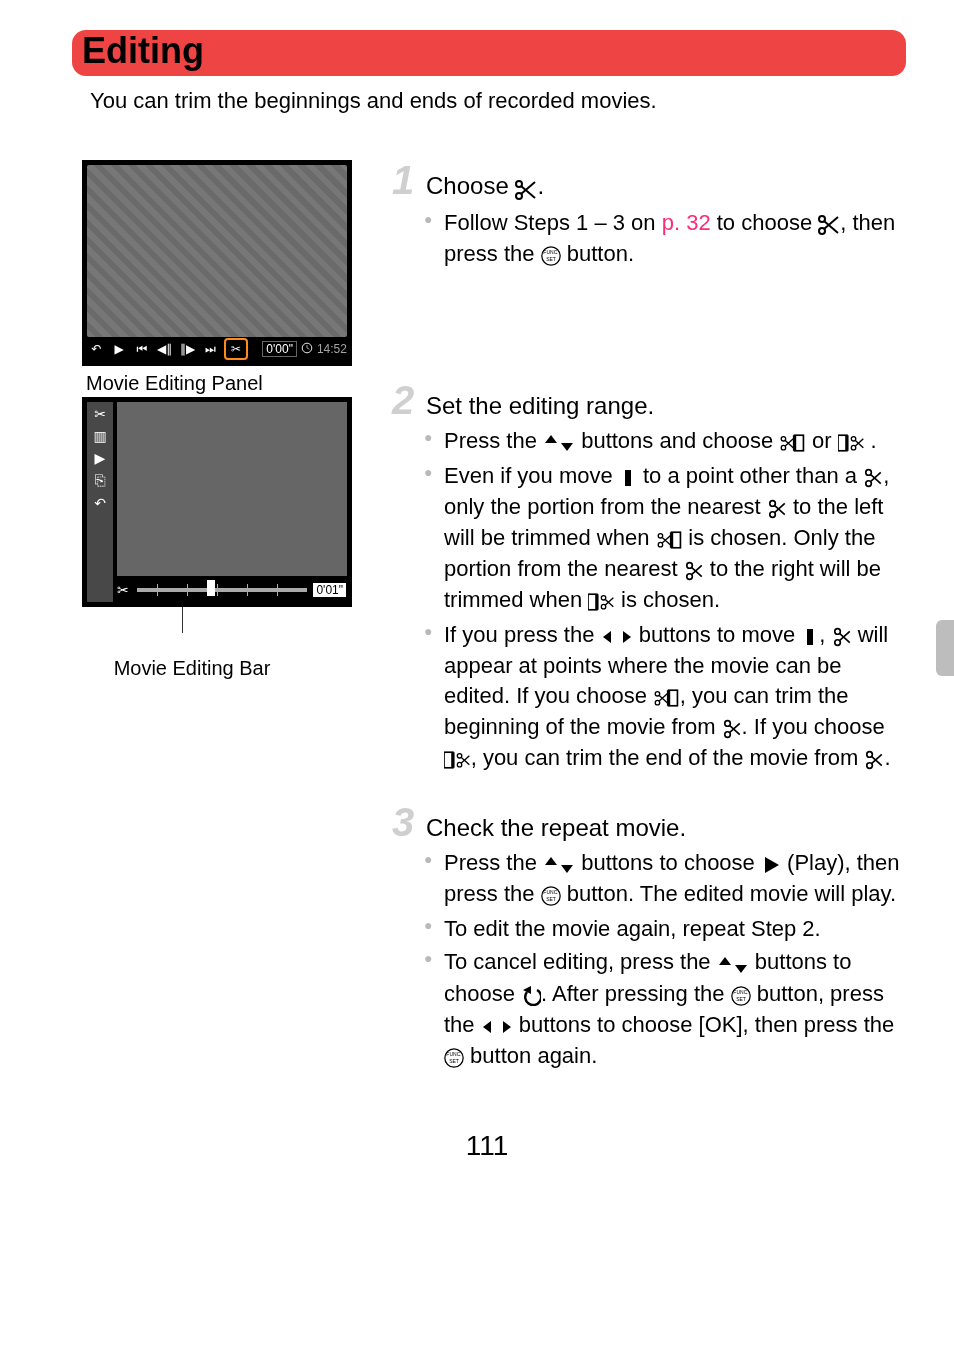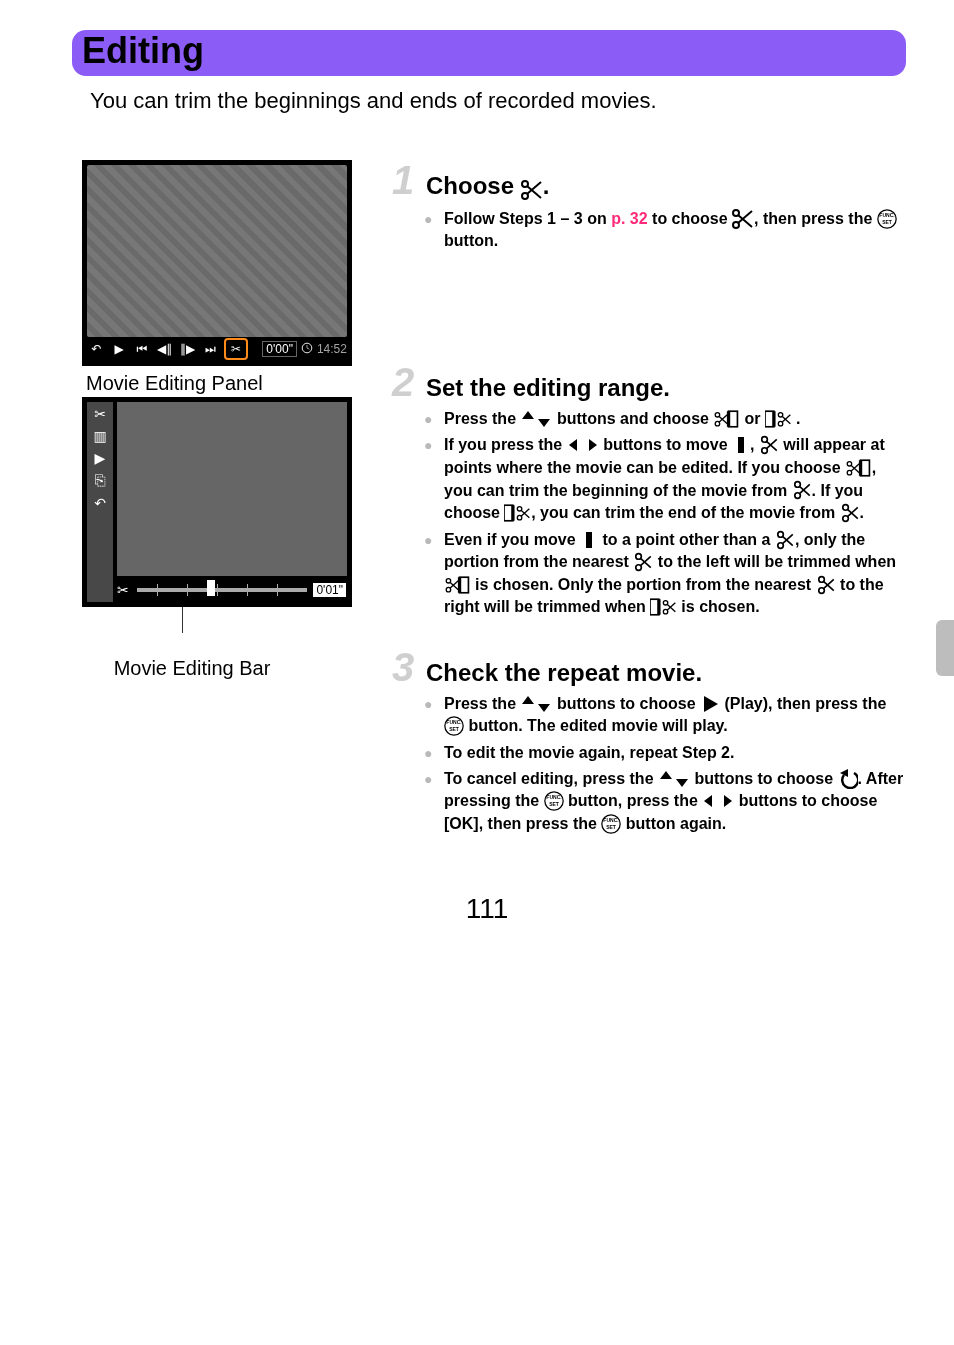--- a/index.html
+++ b/index.html
@@ -9,21 +9,21 @@
     background: #fff;
     color: #000;
     width: 954px;
   }
   .page-wrap {
     padding: 30px 48px 20px 72px;
     position: relative;
   }
   .title-bar {
     border-radius: 14px;
-    background: #8b5cf6;
+    background: #ef4444;
     padding: 0 20px 4px 10px;
     margin-bottom: 12px;
   }
   .title-bar h1 {
     font-size: 36px;
     font-weight: 900;
     margin: 0;
     padding: 0;
   }
   .intro {
@@ -140,35 +140,34 @@
     font-size: 40px;
     font-weight: 800;
     font-style: italic;
     color: #cfcfcf;
     line-height: 1;
     display:inline-block;
     width: 28px;
   }
   .step-title {
     font-size: 24px;
-    font-weight: 700;
+    font-weight: 400;
     margin-top: 7px;
   }
   ul.bullets {
     list-style: none;
     padding: 0 0 0 32px;
     margin: 0;
   }
   ul.bullets > li {
     position: relative;
-    font-size: 16px;
+    font-size: 22px;
     line-height: 1.35;
     margin-bottom: 4px;
     padding-left: 20px;
-    font-weight: bold;
   }
   ul.bullets > li.dot-bullet::before {
     content: "●";
     color: #b9b9b9;
     position: absolute;
     left: 0;
     top: 2px;
     font-size: 14px;
   }
   ul.bullets > li.tri-bullet::before {
@@ -344,48 +343,48 @@
             <span class="step-title">Set the editing range.</span>
           </div>
           <ul class="bullets">
             <li class="dot-bullet">Press the <span class="glyph"><svg viewBox="0 0 32 20">
                   <use href="#g-updown"></use>
                 </svg></span> buttons and choose  <span class="glyph"><svg viewBox="0 0 24 18">
                   <use href="#g-cutbegin"></use>
                 </svg></span> or <span class="glyph"><svg viewBox="0 0 24 18">
                   <use href="#g-cutend"></use>
                 </svg></span> .</li>
+            <li class="dot-bullet">Even if you move <span class="glyph"><svg viewBox="0 0 18 20">
+                  <use href="#g-handle"></use>
+                </svg></span> to a point other than a <span class="glyph"><svg viewBox="0 0 18 18">
+                  <use href="#g-cutmark"></use>
+                </svg></span>, only the portion from the nearest <span class="glyph"><svg viewBox="0 0 18 18">
+                  <use href="#g-cutmark"></use>
+                </svg></span> to the left will be trimmed when  <span class="glyph"><svg viewBox="0 0 24 18">
+                  <use href="#g-cutbegin"></use>
+                </svg></span> is chosen. Only the portion from the nearest <span class="glyph"><svg viewBox="0 0 18 18">
+                  <use href="#g-cutmark"></use>
+                </svg></span> to the right will be trimmed when <span class="glyph"><svg viewBox="0 0 24 18">
+                  <use href="#g-cutend"></use>
+                </svg></span> is chosen.</li>
             <li class="dot-bullet">If you press the <span class="glyph"><svg viewBox="0 0 32 20">
                   <use href="#g-leftright"></use>
                 </svg></span> buttons to move <span class="glyph"><svg viewBox="0 0 18 20">
                   <use href="#g-handle"></use>
                 </svg></span>, <span class="glyph"><svg viewBox="0 0 18 18">
                   <use href="#g-cutmark"></use>
                 </svg></span> will appear at points where the movie can be edited. If you choose  <span class="glyph"><svg viewBox="0 0 24 18">
                   <use href="#g-cutbegin"></use>
                 </svg></span>, you can trim the beginning of the movie from  <span class="glyph"><svg viewBox="0 0 18 18">
                   <use href="#g-cutmark"></use>
                 </svg></span>. If you choose  <span class="glyph"><svg viewBox="0 0 24 18">
                   <use href="#g-cutend"></use>
                 </svg></span>, you can trim the end of the movie from  <span class="glyph"><svg viewBox="0 0 18 18">
                   <use href="#g-cutmark"></use>
                 </svg></span>.</li>
-            <li class="dot-bullet">Even if you move <span class="glyph"><svg viewBox="0 0 18 20">
-                  <use href="#g-handle"></use>
-                </svg></span> to a point other than a <span class="glyph"><svg viewBox="0 0 18 18">
-                  <use href="#g-cutmark"></use>
-                </svg></span>, only the portion from the nearest <span class="glyph"><svg viewBox="0 0 18 18">
-                  <use href="#g-cutmark"></use>
-                </svg></span> to the left will be trimmed when  <span class="glyph"><svg viewBox="0 0 24 18">
-                  <use href="#g-cutbegin"></use>
-                </svg></span> is chosen. Only the portion from the nearest <span class="glyph"><svg viewBox="0 0 18 18">
-                  <use href="#g-cutmark"></use>
-                </svg></span> to the right will be trimmed when <span class="glyph"><svg viewBox="0 0 24 18">
-                  <use href="#g-cutend"></use>
-                </svg></span> is chosen.</li>
           </ul>
         </div>
         <div class="step">
           <div class="step-head">
             <span class="step-num">3</span>
             <span class="step-title">Check the repeat movie.</span>
           </div>
           <ul class="bullets">
             <li class="dot-bullet">Press the <span class="glyph"><svg viewBox="0 0 32 20">
                   <use href="#g-updown"></use>

